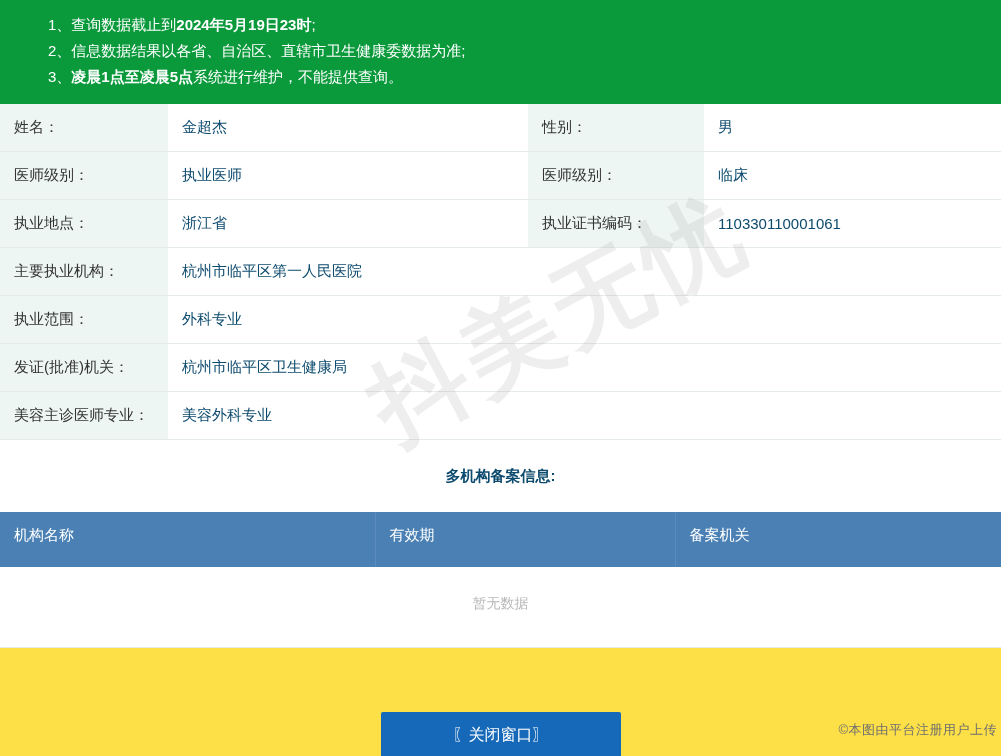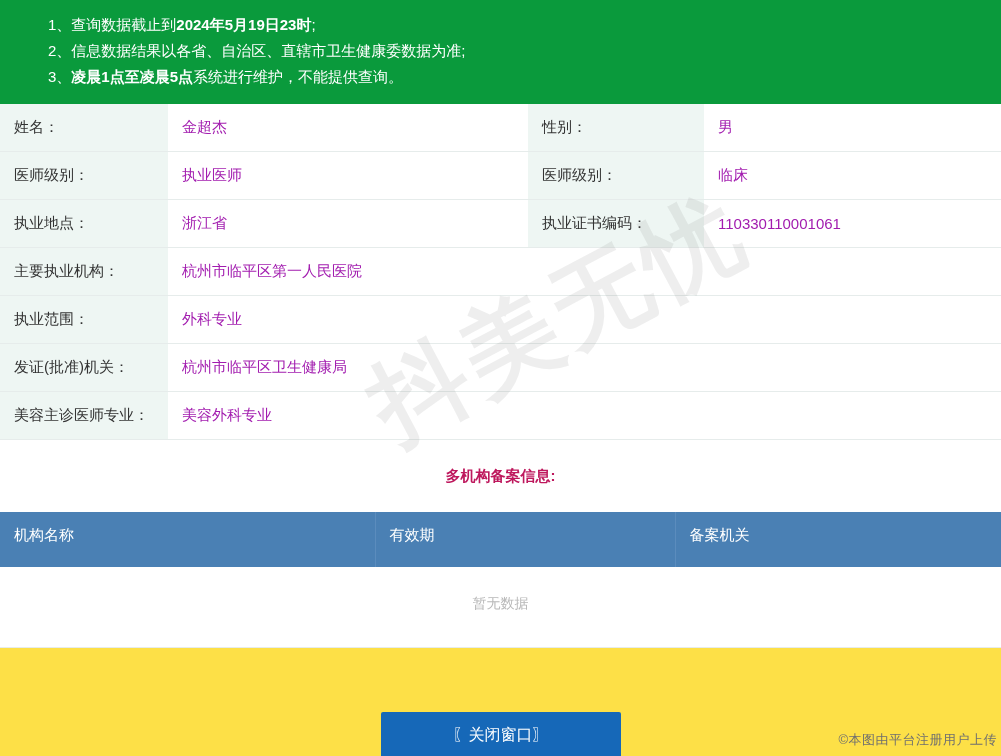--- a/index.html
+++ b/index.html
@@ -27,21 +27,21 @@
 
   
   .info-table {
     width: 1001px;
     border-collapse: collapse;
     table-layout: fixed;
   }
   .info-table td {
     border-bottom: 1px solid #e6eceb;
     font-size: 15px;
-    color: #a21caf;
+    color: #0c4a6e;
     padding: 14px 12px 14px 12px;
     vertical-align: middle;
     height: 47px;
   }
   td.lbl {
     background: #eef6f3;
     color: #333333;
     padding-left: 14px;
     width: 168px;
   }
@@ -50,21 +50,21 @@
     padding-left: 14px;
   }
   td.val-wide { width: 360px; }
   td.lbl-2 { width: 176px; }
 
   
   .section-title {
     text-align: center;
     font-size: 15px;
     font-weight: bold;
-    color: #be185d;
+    color: #0c4a6e;
     padding: 27px 0 26px 0;
     background: #ffffff;
   }
 
   
   .rec-table {
     width: 1001px;
     border-collapse: collapse;
     table-layout: fixed;
   }
@@ -118,21 +118,21 @@
     transform: rotate(-28deg);
     letter-spacing: 6px;
     pointer-events: none;
     user-select: none;
     white-space: nowrap;
     font-family: "DejaVu Sans", sans-serif;
   }
   .corner-mark {
     position: absolute;
     right: 4px;
-    bottom: 7px;
+    bottom: 17px;
     font-size: 13px;
     color: #6f6f6f;
     letter-spacing: 0.5px;
     white-space: nowrap;
     pointer-events: none;
     user-select: none;
   }
 </style>
 </head>
 <body>

